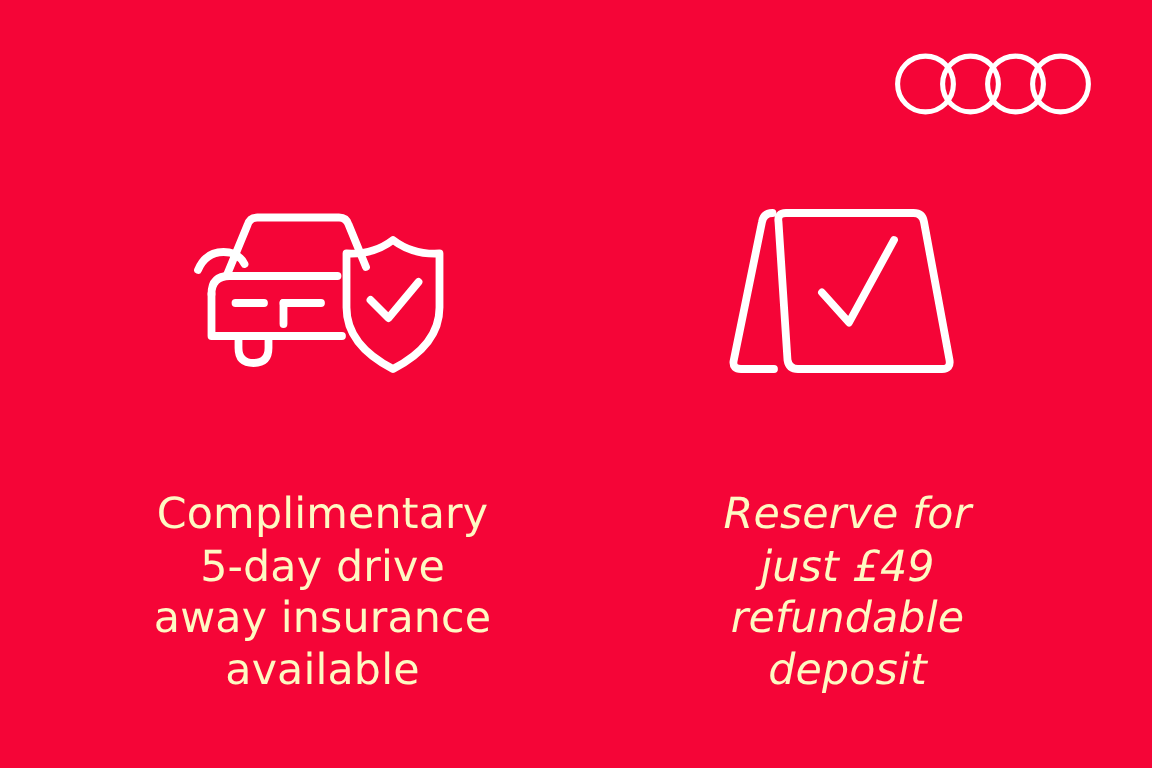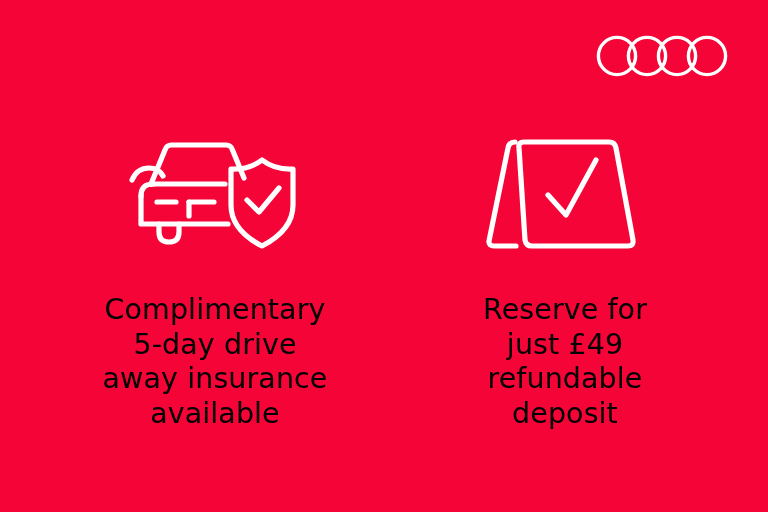--- a/index.html
+++ b/index.html
@@ -44,31 +44,31 @@
   .icon-wrap {
     height: 125px;
     display: flex;
     align-items: center;
     justify-content: center;
   }
   #icon-car-shield  { width: 172px; height: 114px; display: block; }
   #icon-tent-check  { width: 158px; height: 120px; display: block; }
 
   .benefit-text {
-    margin-top: 38px;
-    color: #000000;
+    margin-top: 71px;
+    color: #fef9c3;
     font-size: 28.5px;
     line-height: 34.5px;
     letter-spacing: 0.1px;
     text-align: center;
     font-weight: 400;
     white-space: pre-line;
   }
   #text-insurance { width: 330px; }
-  #text-deposit   { width: 300px; }
+  #text-deposit   { width: 300px; font-style: italic; }
 </style>
 </head>
 <body>
 
 <div id="stage" style="background: rgb(245, 5, 55);">
 
   <svg id="audi-logo" viewBox="0 0 136 46" aria-hidden="true">
     <g fill="none" stroke="#FFFFFF" stroke-width="3.4">
       <circle cx="21" cy="23" r="18.6"></circle>
       <circle cx="51" cy="23" r="18.6"></circle>

